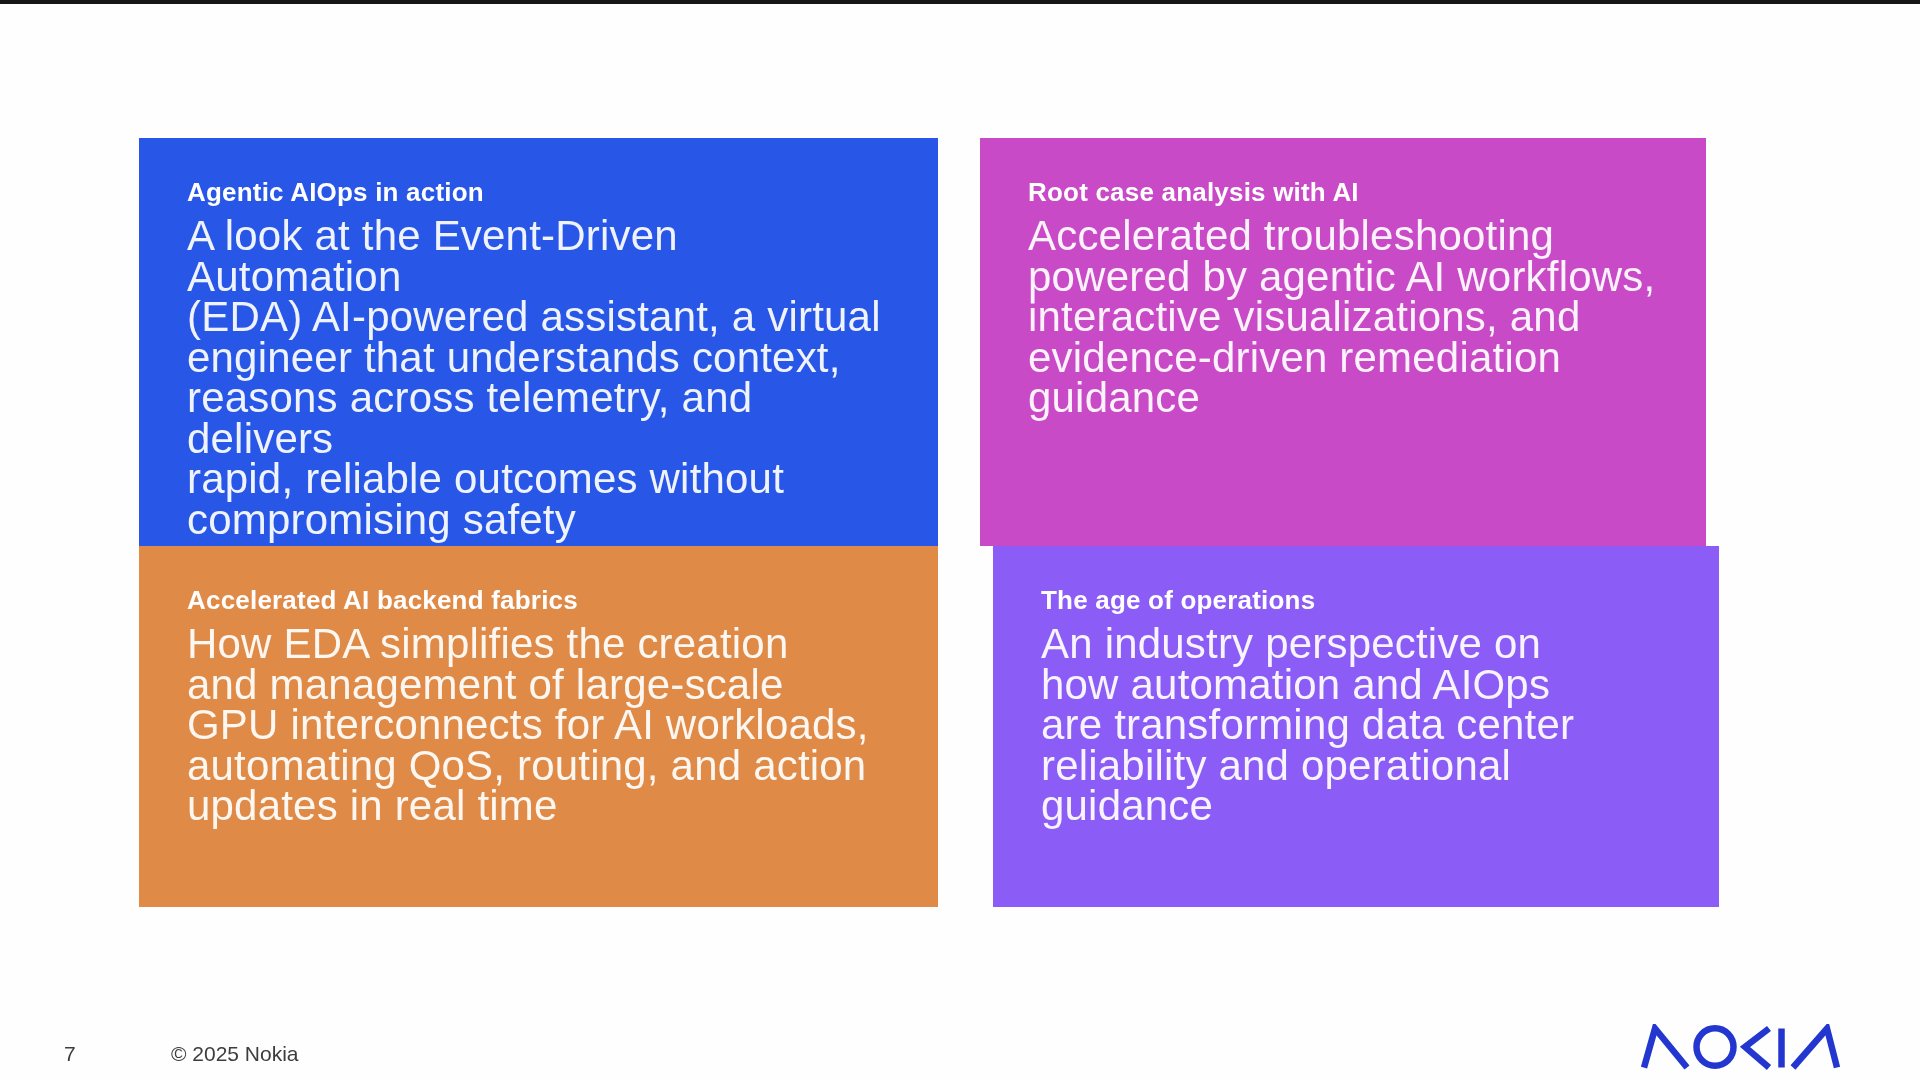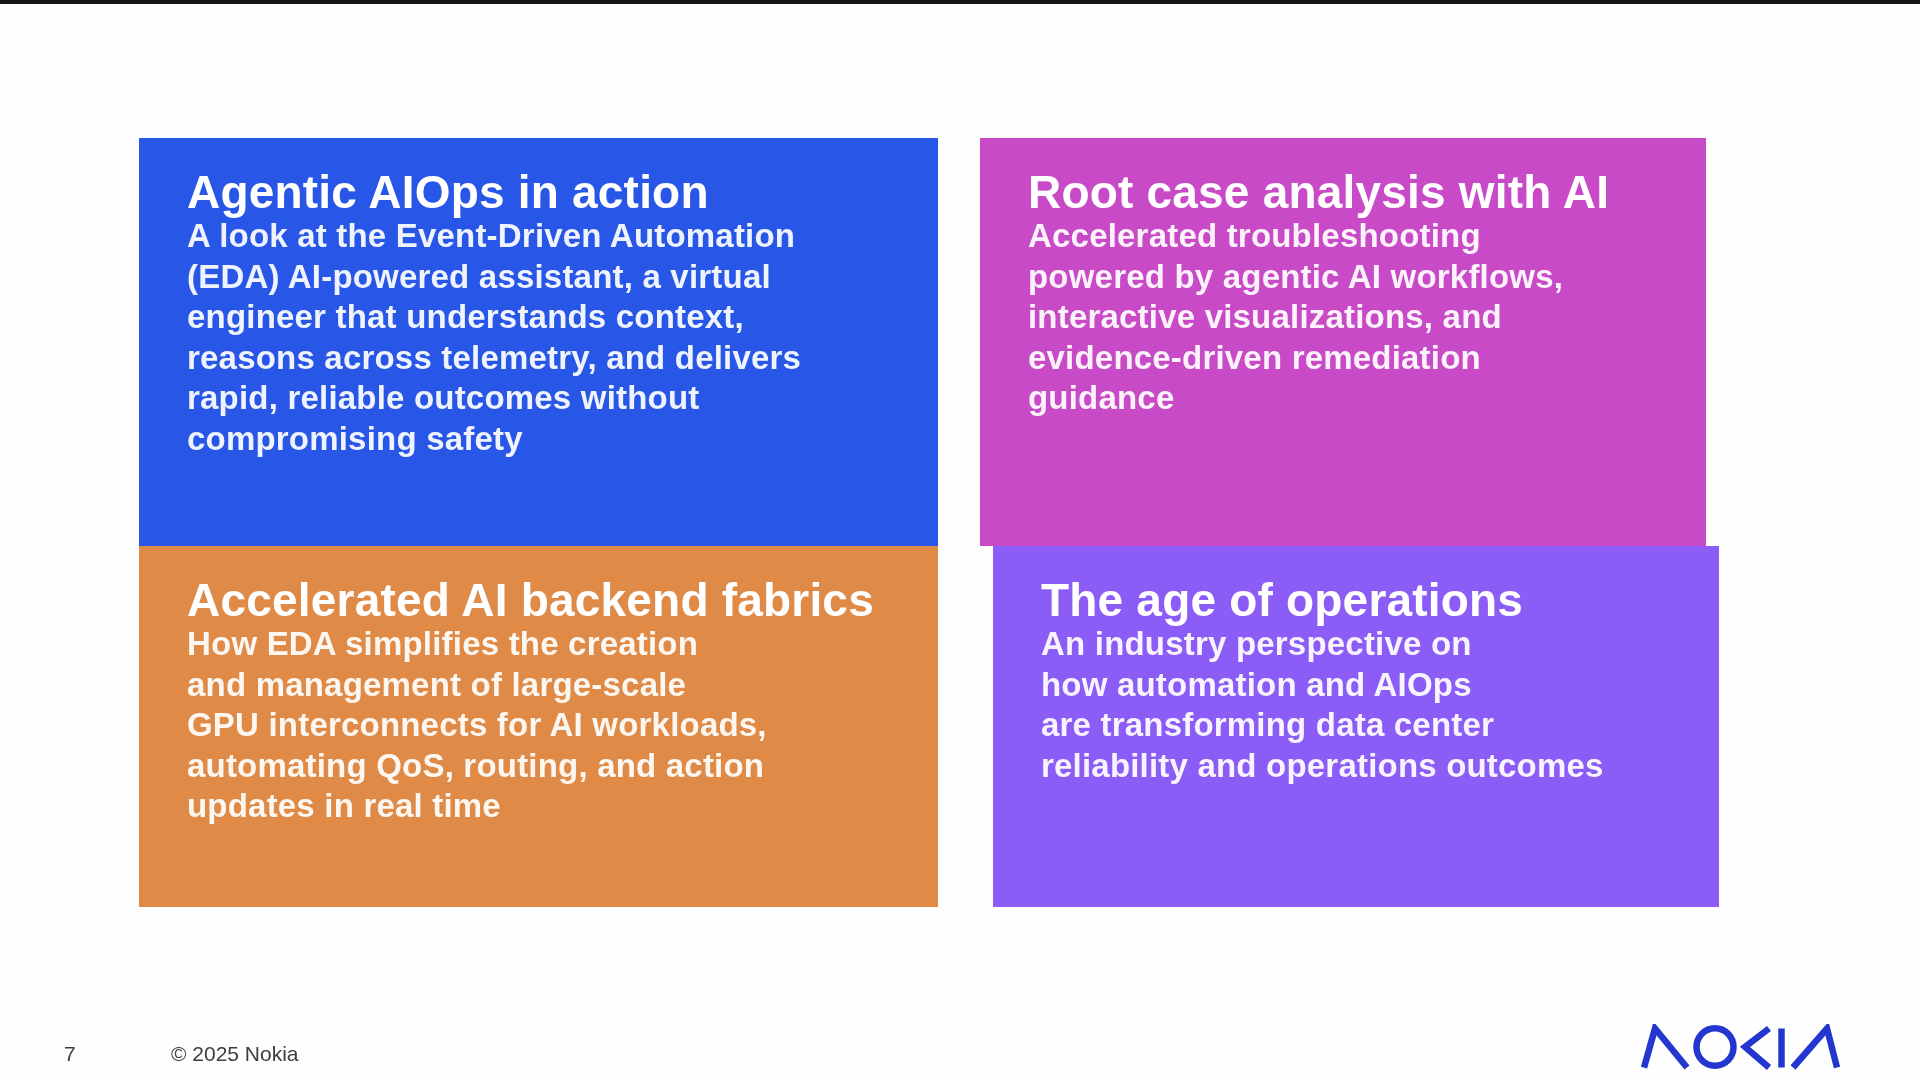--- a/index.html
+++ b/index.html
@@ -24,29 +24,29 @@
     height: 4px;
     background: #161616;
   }
   .card {
     position: absolute;
     box-sizing: border-box;
     padding: 30px 46px 0 48px;
     color: #ffffff;
   }
   .card-title {
-    font-size: 46px;
+    font-size: 26px;
     font-weight: 700;
     line-height: 48px;
     color: #ffffff;
     letter-spacing: 0.2px;
   }
   .card-body {
-    font-size: 33px;
-    font-weight: 700;
+    font-size: 42px;
+    font-weight: 400;
     line-height: 40.5px;
     color: rgba(255,255,255,0.93);
     white-space: pre-line;
     letter-spacing: 0.2px;
   }
   #card-agentic   { left: 139px; top: 138px; width: 799px; height: 408px; }
   #card-rootcase  { left: 980px; top: 138px; width: 726px; height: 408px; }
   #card-fabrics   { left: 139px; top: 546px; width: 799px; height: 361px; }
   #card-ageops    { left: 993px; top: 546px; width: 726px; height: 361px; }
 
@@ -106,21 +106,21 @@
 GPU interconnects for AI workloads,
 automating QoS, routing, and action
 updates in real time</div>
   </div>
 
   <div class="card" id="card-ageops" style="background-color: #8b5cf6;">
     <div class="card-title">The age of operations</div>
     <div class="card-body">An industry perspective on
 how automation and AIOps
 are transforming data center
-reliability and operations outcomes</div>
+reliability and operational guidance</div>
   </div>
 
   <div class="footer">
     <span class="page-number">7</span>
     <span class="copyright">© 2025 Nokia</span>
   </div>
 
   <div class="nokia-logo" style="color: rgb(35, 54, 207);">
     <svg viewBox="0 0 206 44" fill="none" stroke="currentColor" stroke-width="6.5" stroke-linejoin="miter" stroke-miterlimit="12">
       <polyline points="3,42.5 14,3.5 46,42.5"></polyline>

